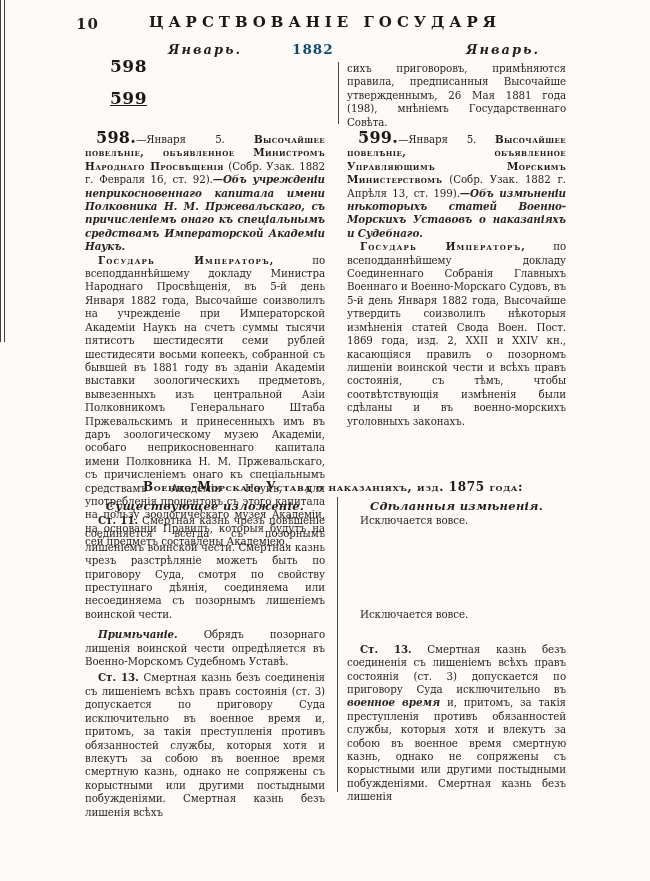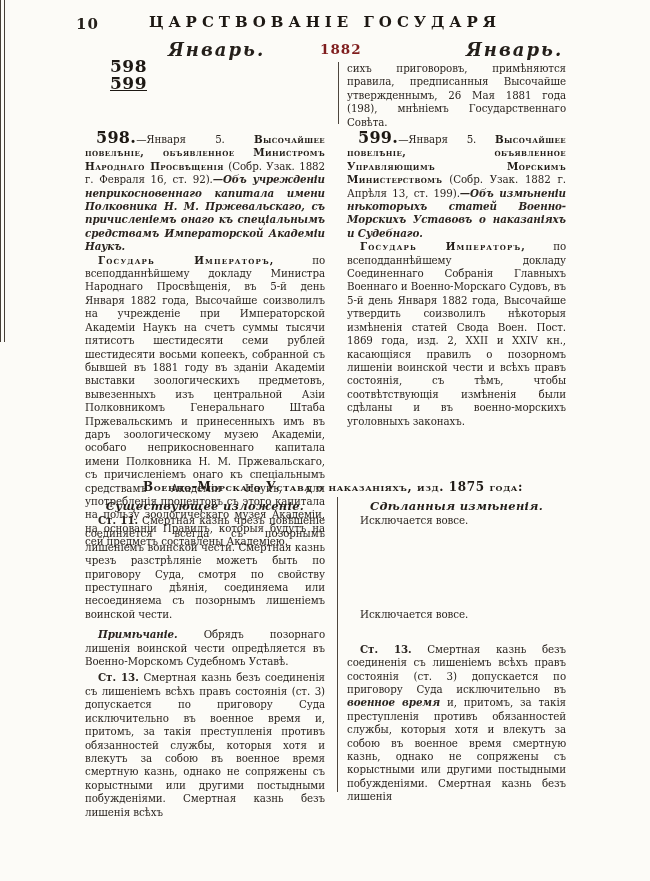--- a/index.html
+++ b/index.html
@@ -9,25 +9,25 @@
     font-family:"DejaVu Serif","Liberation Serif",serif;
     font-size:10.3px;line-height:13.4px;letter-spacing:-0.1px;
     overflow:hidden;
     box-shadow:0 0 6px rgba(0,0,0,.25);
   }
   p{margin:0;text-align:justify;}
   .pagenum{position:absolute;left:76px;top:18px;font-size:15px;font-weight:700;letter-spacing:1px;color:#241f1a;}
   .title{position:absolute;left:0;top:16px;width:100%;text-align:center;
     font-size:15px;font-weight:700;letter-spacing:5px;color:#1d1813;}
   .subheader{position:absolute;left:0;top:43px;width:100%;height:16px;}
-  .month{position:absolute;font-style:italic;font-weight:700;font-size:18px;letter-spacing:2px;color:#241f1a;}
+  .month{position:absolute;font-style:italic;font-weight:700;font-size:13px;letter-spacing:2px;color:#241f1a;}
   .month.l{left:168px;} .month.r{left:466px;}
-  .year{position:absolute;left:320px;font-size:13.5px;font-weight:600;letter-spacing:1px;color:#7f1d1d;}
+  .year{position:absolute;left:292px;font-size:13.5px;font-weight:600;letter-spacing:1px;color:#0c4a6e;}
   .marginnum{position:absolute;left:110px;font-size:17px;font-weight:700;letter-spacing:.5px;color:#1d1813;}
-  .marginnum.n1{top:60px;} .marginnum.n2{top:77px;text-decoration:underline;}
+  .marginnum.n1{top:60px;} .marginnum.n2{top:92px;text-decoration:underline;}
 
   .carryover{position:absolute;left:347px;top:62px;width:219px;}
 
   .rule{position:absolute;border-left:1px solid #4d463e;}
   .rule-top{left:338px;top:62px;height:62px;}
   .rule-double{left:336px;top:130px;height:342px;width:3px;border-left:1.3px solid #453e36;border-right:1.3px solid #453e36;}
   .rule-table{left:337px;top:497px;height:295px;}
 
   .col598{position:absolute;left:85px;top:131px;width:240px;}
   .col599{position:absolute;left:347px;top:131px;width:219px;}

